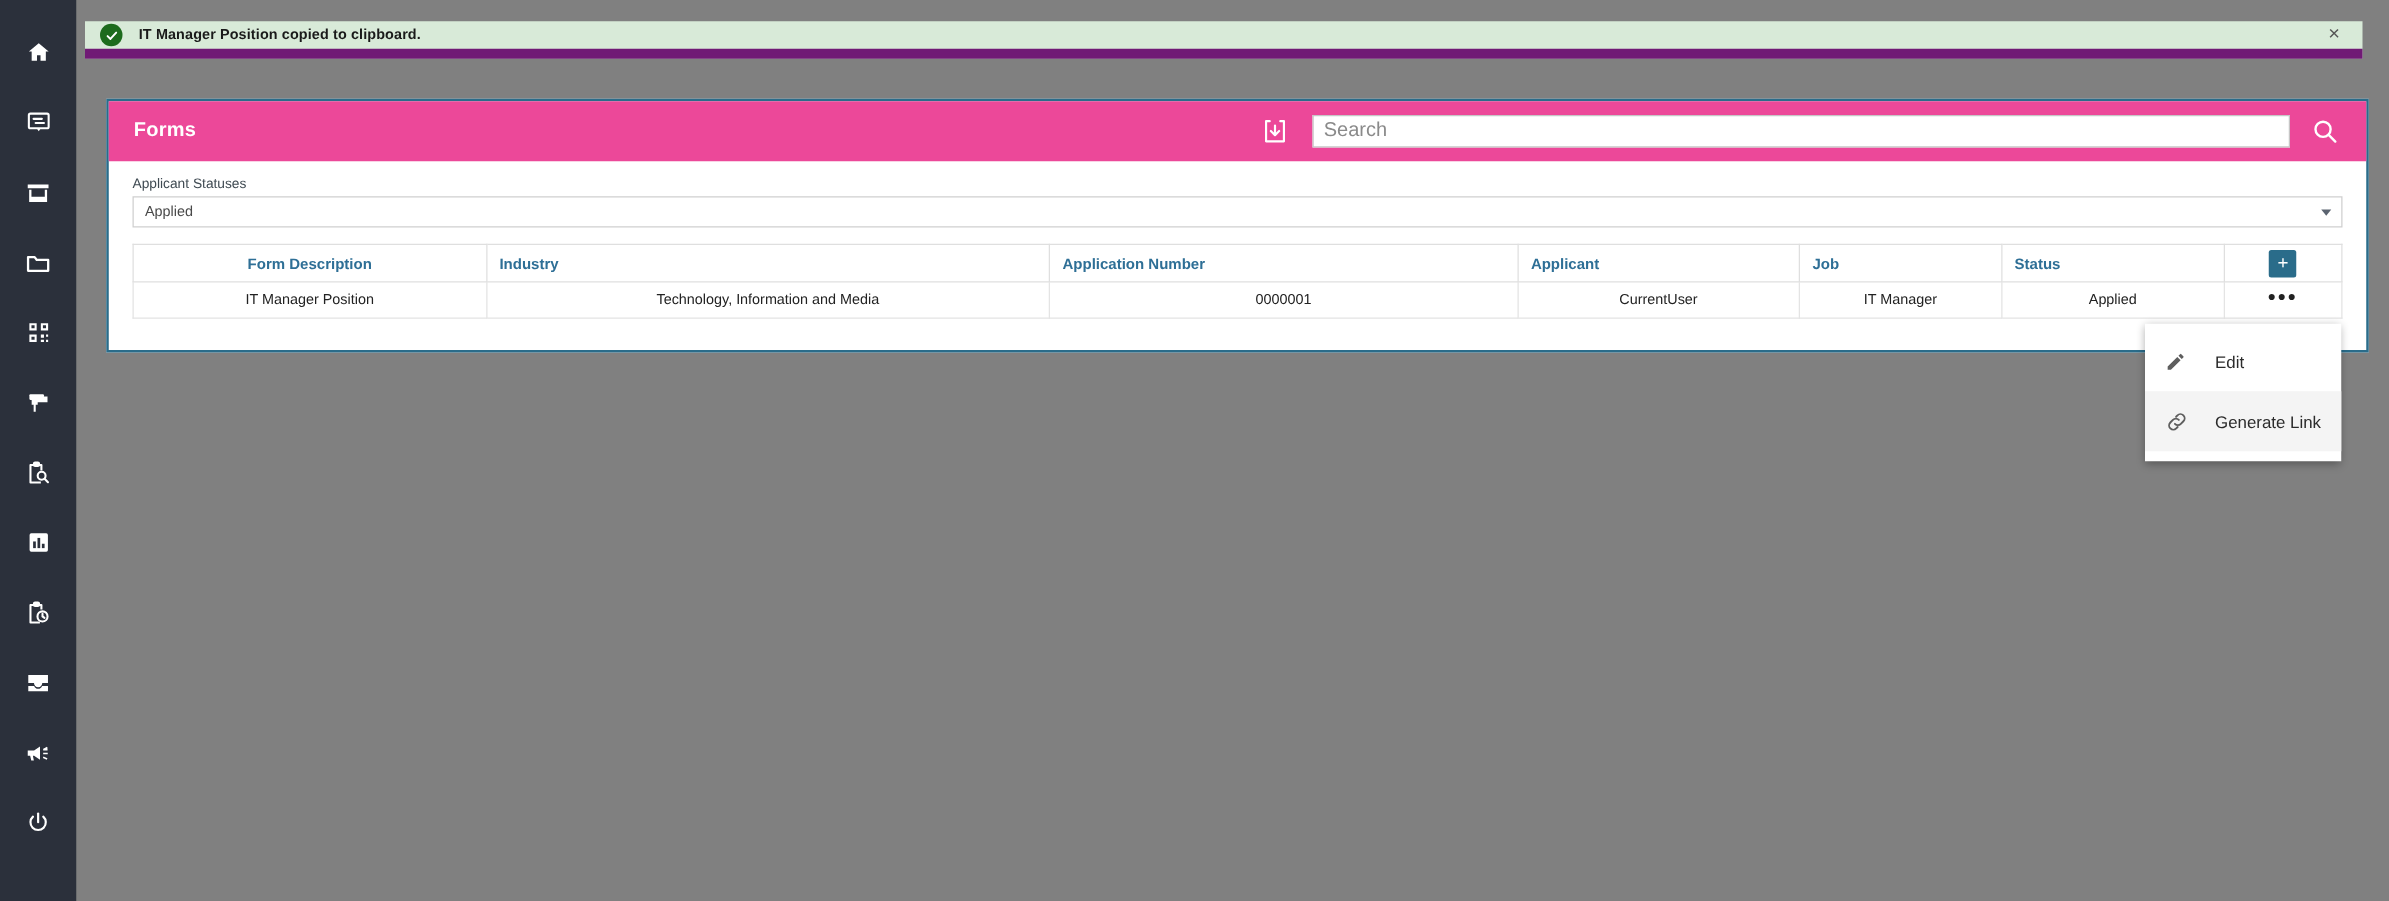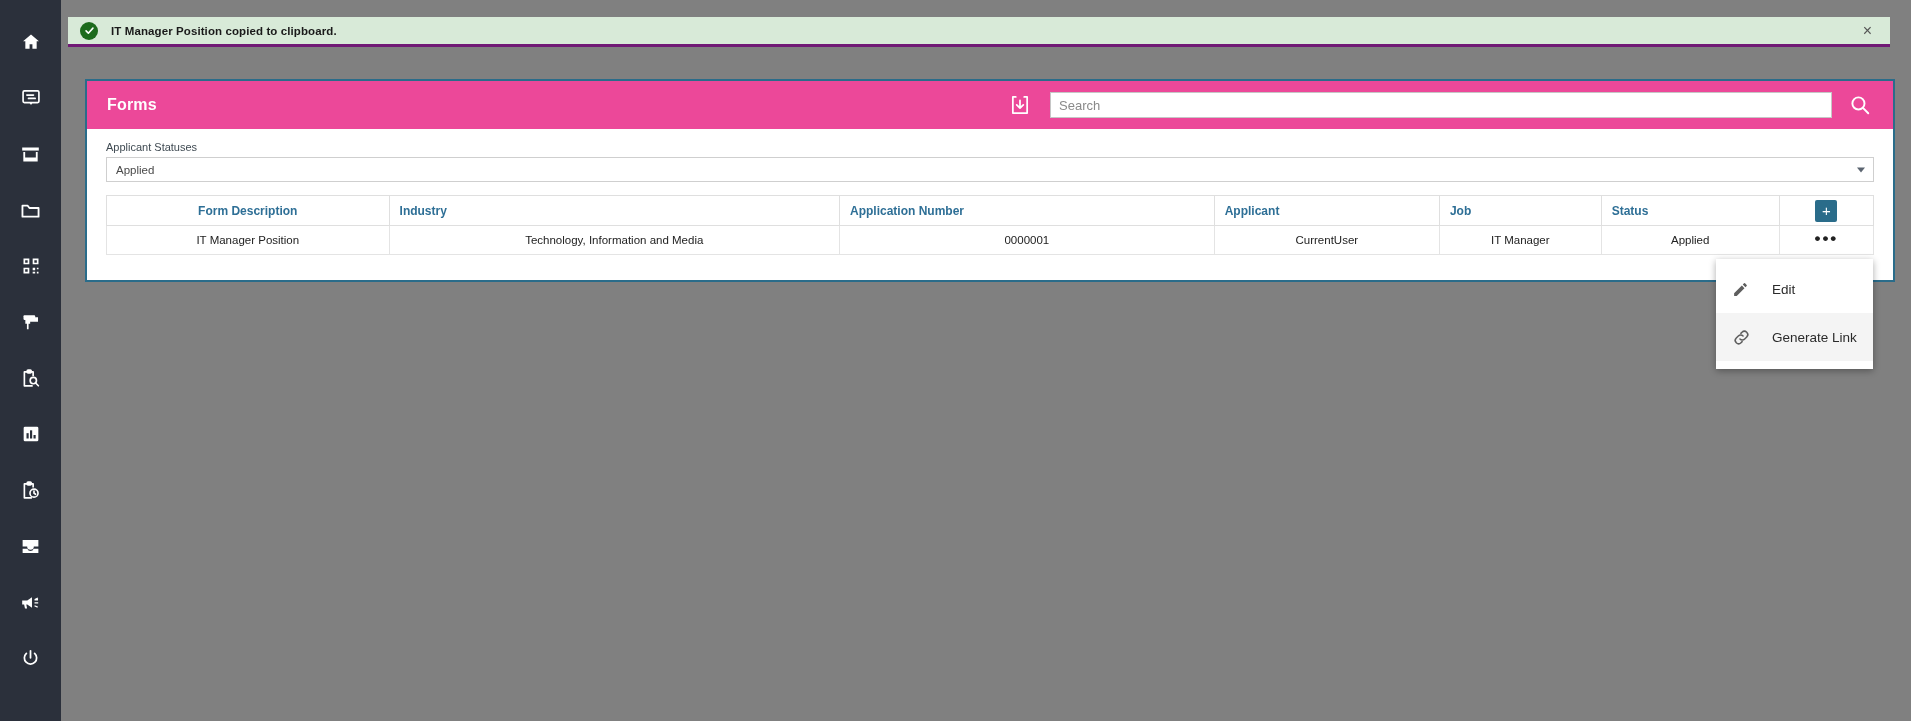--- a/index.html
+++ b/index.html
@@ -26,21 +26,21 @@
     display: flex; align-items: center; justify-content: center;
     cursor: pointer;
   }
   .nav-item svg { display: block; }
 
   
   #alert {
     position: absolute; left: 68px; top: 17px;
     width: 1822px; height: 30px;
     background: #d8ead8;
-    border-bottom: 3px solid #701a75;
+    border-bottom: 8px solid #701a75;
     display: flex; align-items: center;
     padding: 0 12px;
   }
   #alert .check {
     width: 18px; height: 18px; flex: 0 0 18px;
     border-radius: 50%;
     background: #1d6b1d;
     display: flex; align-items: center; justify-content: center;
     margin-right: 13px;
   }
@@ -79,21 +79,21 @@
     display: flex; align-items: center;
   }
   #export-icon {
     margin-right: 19px; cursor: pointer;
     display: flex; align-items: center;
   }
   #search-input {
     width: 782px; height: 26px;
     border: 1px solid #c6c6c6;
     background: #fff;
-    font-size: 13px;
+    font-size: 16px;
     font-family: "Liberation Sans", sans-serif;
     color: #333;
     padding: 0 8px;
     outline: none;
   }
   #search-input::placeholder { color: #8a8a8a; }
   #search-btn {
     margin-left: 17px; cursor: pointer;
     display: flex; align-items: center;
   }

